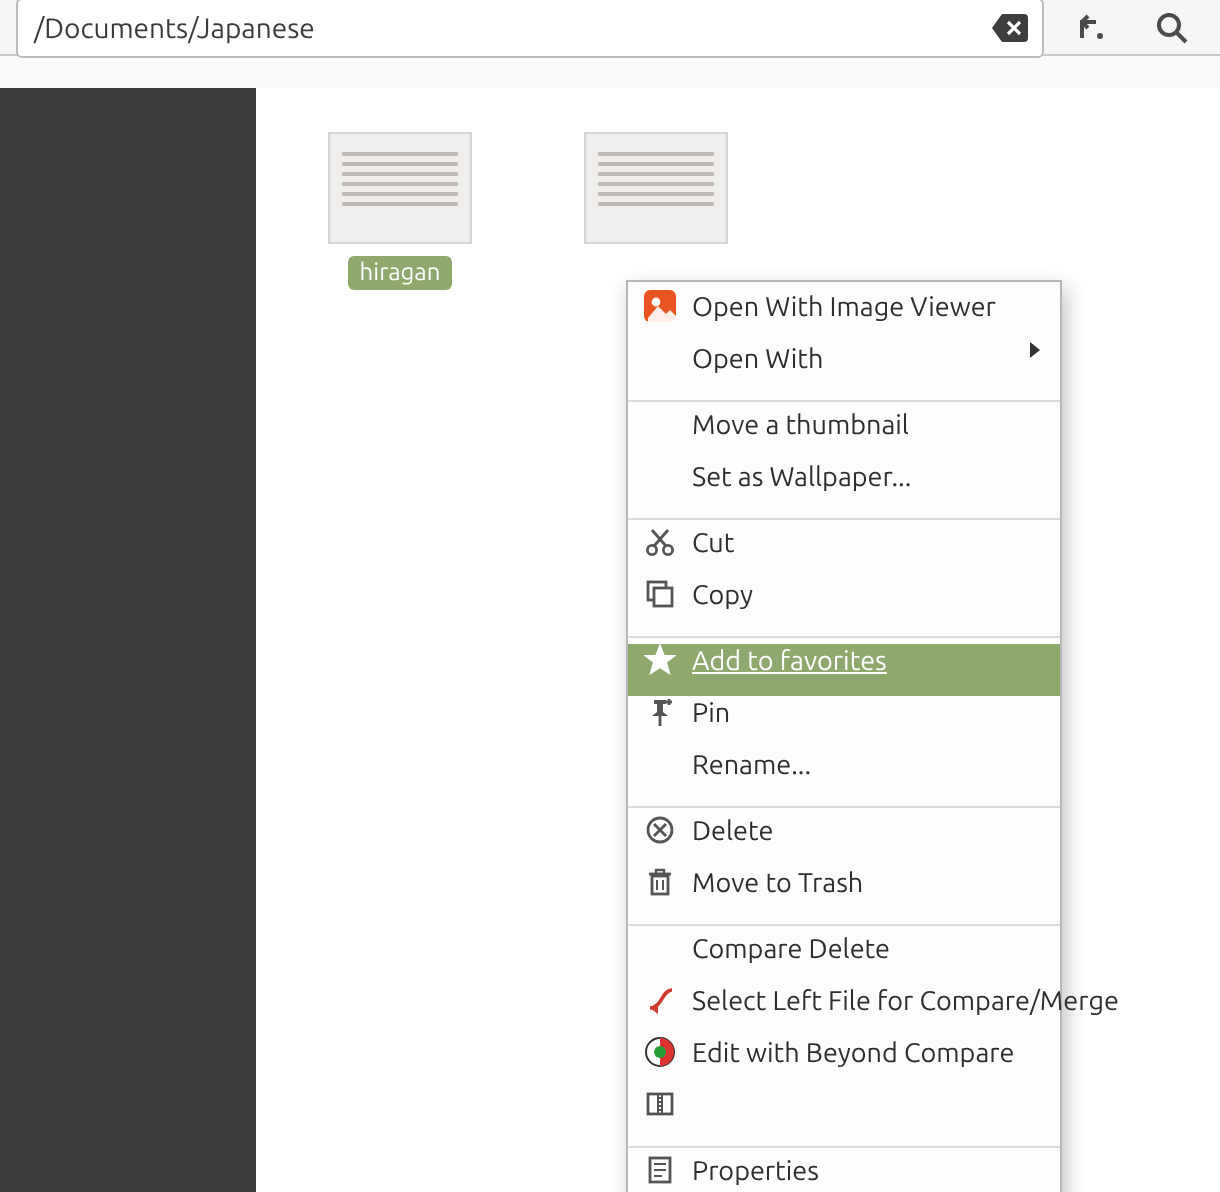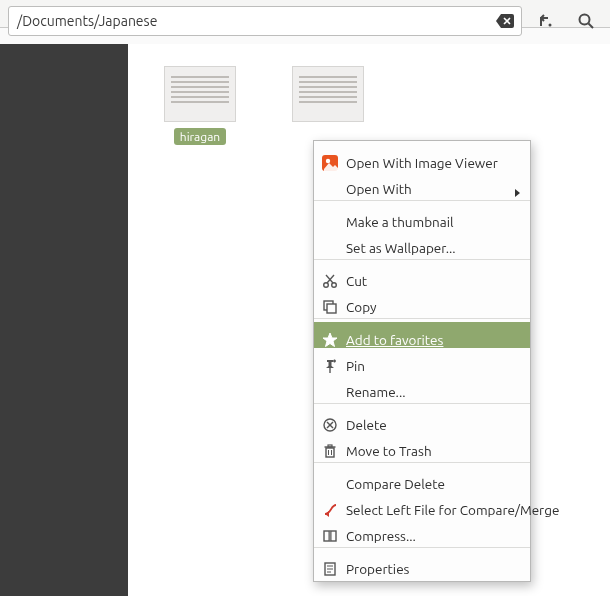--- a/index.html
+++ b/index.html
@@ -5,21 +5,21 @@
   * { box-sizing: border-box; margin: 0; padding: 0; font-family: Ubuntu, "Segoe UI", Cantarell, sans-serif; }
   html, body { width: 610px; height: 596px; overflow: hidden; }
   body { background: #fafafa; }
 
   
   .topbar {
     height: 28px;
     background: #f5f5f4;
     border-bottom: 1px solid #c9c9c8;
     display: flex;
-    align-items: flex-start;
+    align-items: center;
     padding: 6px 8px;
     gap: 8px;
   }
   .pathbox {
     flex: 1;
     height: 30px;
     background: #ffffff;
     border: 1px solid #bdbdbc;
     border-radius: 3px;
     display: flex;
@@ -102,21 +102,21 @@
     width: 218px;
     background: #fdfdfd;
     border: 1px solid #b8b8b7;
     box-shadow: 2px 4px 10px rgba(0,0,0,0.25);
     padding: 4px 0;
     font-size: 13.5px;
     color: #2e2e2e;
   }
   .mi {
     display: flex;
-    align-items: flex-end;
+    align-items: flex-start;
     height: 26px;
     padding: 0 10px 0 8px;
     gap: 8px;
     position: relative;
   }
   .mi .ico {
     width: 16px; height: 16px;
     flex: 0 0 16px;
     display:flex;align-items:center;justify-content:center;
   }
@@ -210,21 +210,21 @@
       <div class="mi">
         <span class="ico none"></span>
         <span class="lab">Open With</span>
         <span class="sub"></span>
       </div>
 
       <div class="sep"></div>
 
       <div class="mi">
         <span class="ico none"></span>
-        <span class="lab">Make a thumbnail</span>
+        <span class="lab">Move a thumbnail</span>
       </div>
 
       <div class="mi">
         <span class="ico none"></span>
         <span class="lab">Set as Wallpaper...</span>
       </div>
 
       <div class="sep"></div>
 
       <div class="mi">
@@ -313,34 +313,43 @@
       <div class="mi">
         <span class="ico">
           <svg width="16" height="16" viewBox="0 0 16 16">
               <path d="M14 3 C 9 3 9 12 3 12" fill="none" stroke="#cf3a2d" stroke-width="1.8"></path>
               <polygon points="3,12 7,9 7,15" fill="#cf3a2d"></polygon>
             </svg>
         </span>
         <span class="lab">Select Left File for Compare/Merge</span>
       </div>
 
+      <div class="mi">
+        <span class="ico">
+          <svg width="16" height="16" viewBox="0 0 16 16">
+              <circle cx="8" cy="8" r="7" fill="#fff" stroke="#333" stroke-width="1"></circle>
+              <path d="M8 1 A7 7 0 0 1 8 15 Z" fill="#d33"></path>
+              <circle cx="8" cy="8" r="3" fill="#29a037"></circle>
+            </svg>
+        </span>
+        <span class="lab">Edit with Beyond Compare</span>
+      </div>
 
       <div class="mi">
         <span class="ico">
           <svg width="16" height="16" viewBox="0 0 16 16">
               <rect x="2" y="3" width="12" height="10" fill="none" stroke="#555" stroke-width="1.4"></rect>
               <line x1="7" y1="3" x2="7" y2="13" stroke="#555" stroke-width="1"></line>
               <line x1="9" y1="3" x2="9" y2="13" stroke="#555" stroke-width="1"></line>
               <line x1="7" y1="5" x2="9" y2="5" stroke="#555"></line>
               <line x1="7" y1="7" x2="9" y2="7" stroke="#555"></line>
               <line x1="7" y1="9" x2="9" y2="9" stroke="#555"></line>
               <line x1="7" y1="11" x2="9" y2="11" stroke="#555"></line>
             </svg>
         </span>
-        <span class="lab">Compress...</span>
       </div>
 
       <div class="sep"></div>
 
       <div class="mi">
         <span class="ico">
           <svg width="16" height="16" viewBox="0 0 16 16">
               <rect x="3" y="2" width="10" height="12" fill="none" stroke="#555" stroke-width="1.4"></rect>
               <line x1="5" y1="5" x2="11" y2="5" stroke="#555" stroke-width="1"></line>
               <line x1="5" y1="8" x2="11" y2="8" stroke="#555" stroke-width="1"></line>

